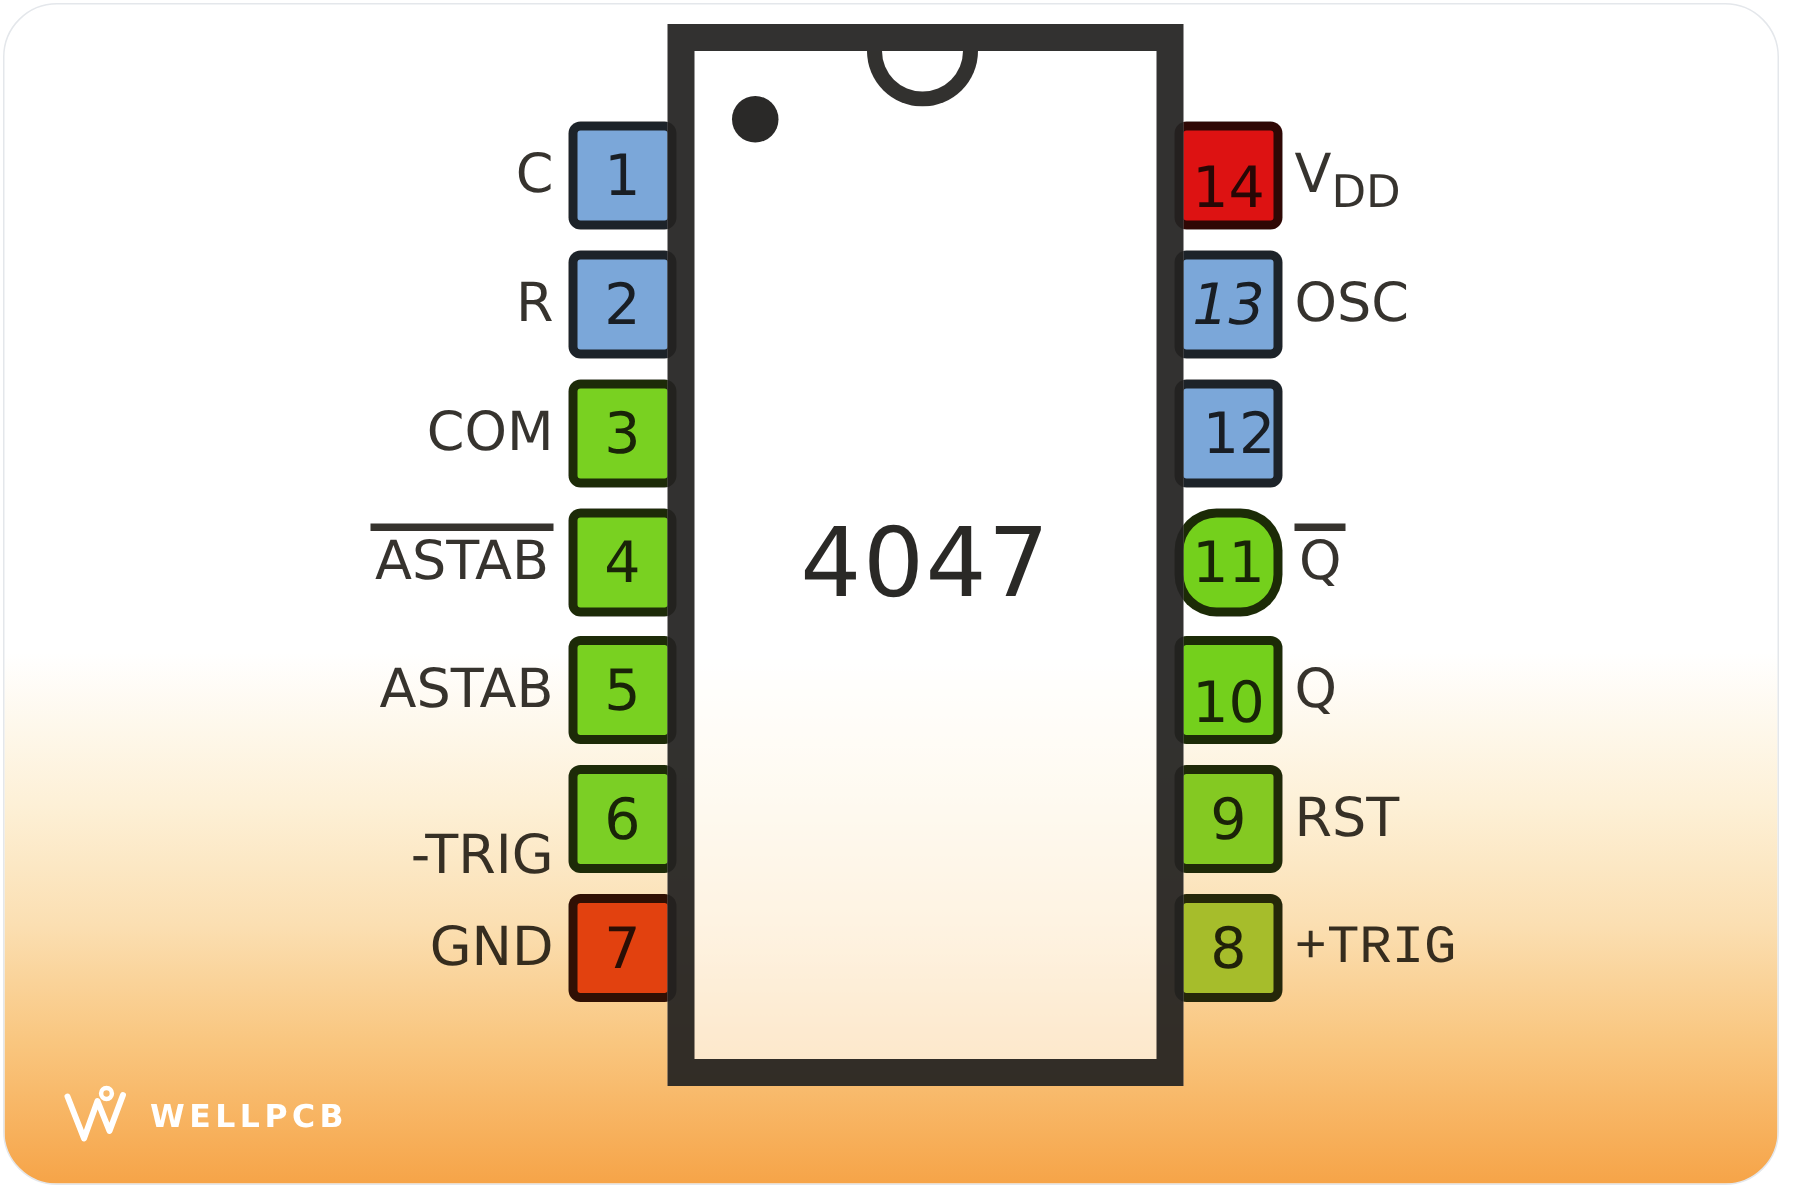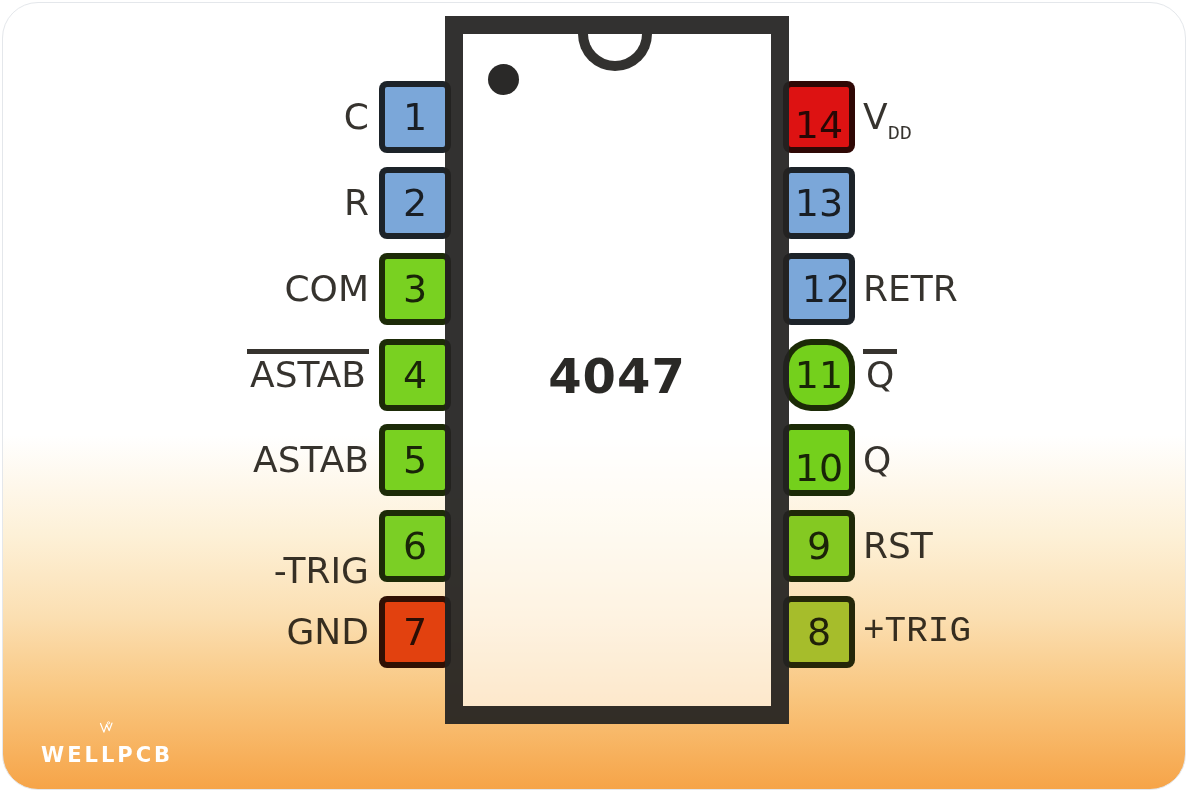--- a/index.html
+++ b/index.html
@@ -25,47 +25,47 @@
     position:absolute;left:575px;top:31px;width:74px;height:37px;
     box-sizing:border-box;border:10px solid rgba(5,4,2,0.82);border-top:none;
     border-radius:0 0 37px 37px;background:transparent;
   }
   .pin1-dot{
     position:absolute;left:485px;top:61px;width:31px;height:31px;
     border-radius:50%;background:rgba(5,4,2,0.85);
   }
   .chip-label{
     position:absolute;left:442px;top:330px;width:344px;height:86px;
-    text-align:center;line-height:86px;font-size:48px;
-    color:rgba(5,3,0,0.85);letter-spacing:1px;font-weight:bold;
+    text-align:center;line-height:86px;font-size:64px;
+    color:rgba(5,3,0,0.85);letter-spacing:1px;
   }
   
   .pin-box{
     position:absolute;width:72px;height:72px;box-sizing:border-box;
     border:6px solid rgba(8,6,3,0.82);border-radius:8px;
     display:flex;align-items:center;justify-content:center;z-index:1;
   }
   .pin-number{font-size:38px;color:rgba(8,6,3,0.85);}
   .pin-label{
     position:absolute;height:52px;line-height:52px;font-size:36px;
     color:rgba(10,6,0,0.82);white-space:nowrap;z-index:3;
   }
   .pin-label.left{left:30px;width:336px;text-align:right;}
   .pin-label.right{left:860px;text-align:left;}
   .overline{
     display:inline-block;border-top:5px solid rgba(10,6,0,0.82);
     padding:0 3px;line-height:1.15;
   }
-  .sub{font-size:20px;position:relative;top:10px;font-family:Liberation Mono, monospace;}
+  .sub{font-size:30px;position:relative;top:10px;}
   .chip-layer{position:absolute;inset:0;z-index:2;pointer-events:none;}
   #pins-layer{position:absolute;inset:0;}
   
   .logo{
     position:absolute;left:38px;top:718px;height:46px;z-index:5;
-    display:flex;align-items:center;gap:9px;flex-direction:column;
+    display:flex;align-items:center;gap:9px;
   }
   .logo-text{
     color:#ffffff;font-size:21px;font-weight:700;letter-spacing:3px;
   }
 </style>
 </head>
 <body>
 
 <div class="card">
 
@@ -95,27 +95,27 @@
       </div>
       <div class="pin-label left" style="top: 542px;"><span>-TRIG</span></div>
       <div class="pin-box" style="top: 593px; left: 376px; background: rgb(226, 65, 15);">
         <span class="pin-number">7</span>
       </div>
       <div class="pin-label left" style="top: 603px;"><span>GND</span></div>
       <div class="pin-box" style="top: 78px; left: 780px; background: rgb(221, 18, 18); align-items: flex-end;">
         <span class="pin-number">14</span>
       </div>
       <div class="pin-label right" style="top: 88px;"><span>V</span><span class="sub">DD</span></div>
-      <div class="pin-box" style="top: 164px; left: 780px; background: rgb(123, 167, 217);">
+      <div class="pin-box" style="top: 164px; left: 780px; background: rgb(123, 167, 217); font-style: italic;">
         <span class="pin-number">13</span>
       </div>
+      <div class="pin-label right" style="top: 174px;"><span>OSC</span></div>
       <div class="pin-box" style="top: 250px; left: 780px; background: rgb(123, 167, 217); padding-left: 14px;">
         <span class="pin-number">12</span>
       </div>
-      <div class="pin-label right" style="top: 260px;"><span>RETR</span></div>
       <div class="pin-box" style="top: 336px; left: 780px; background: rgb(116, 208, 28); border-radius: 28px;">
         <span class="pin-number">11</span>
       </div>
       <div class="pin-label right" style="top: 346px;"><span class="overline">Q</span></div>
       <div class="pin-box" style="top: 421px; left: 780px; background: rgb(116, 208, 28); align-items: flex-end;">
         <span class="pin-number">10</span>
       </div>
       <div class="pin-label right" style="top: 431px;"><span>Q</span></div>
       <div class="pin-box" style="top: 507px; left: 780px; background: rgb(132, 201, 34);">
         <span class="pin-number">9</span>

